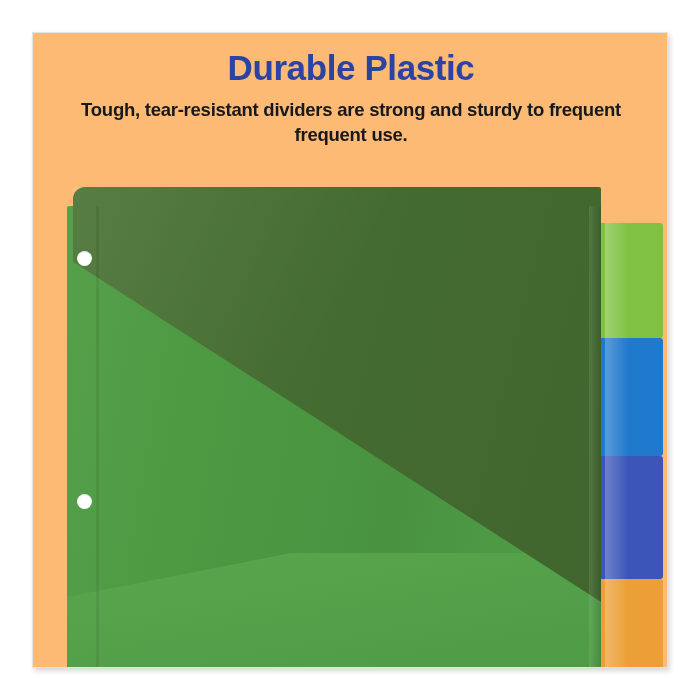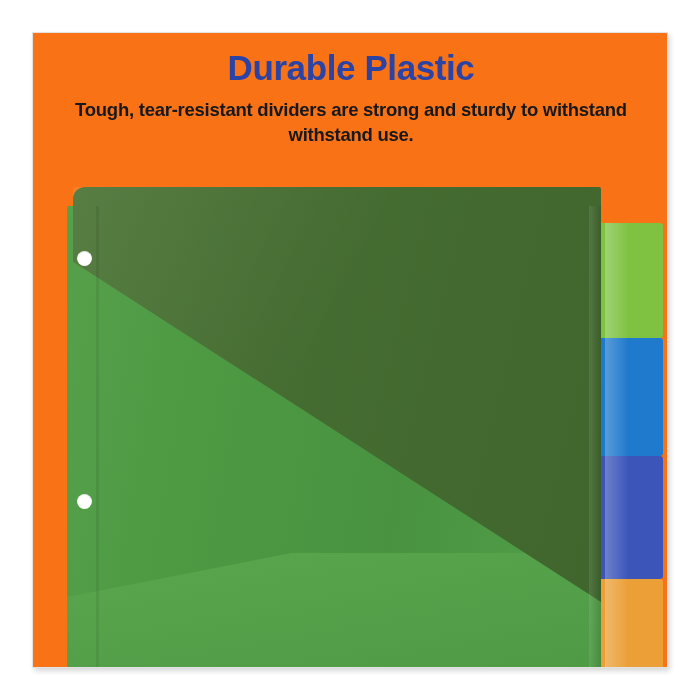--- a/index.html
+++ b/index.html
@@ -22,21 +22,21 @@
     background: #ffffff;
   }
 
   
   .card {
     position: absolute;
     left: 32px;
     top: 32px;
     width: 636px;
     height: 636px;
-    background: #f97316;
+    background: #fdba74;
     border: 1px solid #e3e3e3;
     box-sizing: border-box;
     box-shadow: 2px 3px 5px rgba(0,0,0,0.16);
     overflow: hidden;
   }
 
   
   .headline-block {
     position: absolute;
     left: 0;
@@ -217,17 +217,17 @@
 
       <div class="binding-strip"></div>
       <div class="sheet-edge"></div>
 
       <div class="hole hole-1"></div>
       <div class="hole hole-2"></div>
     </div>
 
     <div class="headline-block">
       <h1 class="headline">Durable Plastic</h1>
-      <p class="subhead">Tough, tear-resistant dividers are strong and sturdy to withstand withstand use.</p>
+      <p class="subhead">Tough, tear-resistant dividers are strong and sturdy to frequent frequent use.</p>
     </div>
 
   </div>
 </div>
 
 </body></html>

